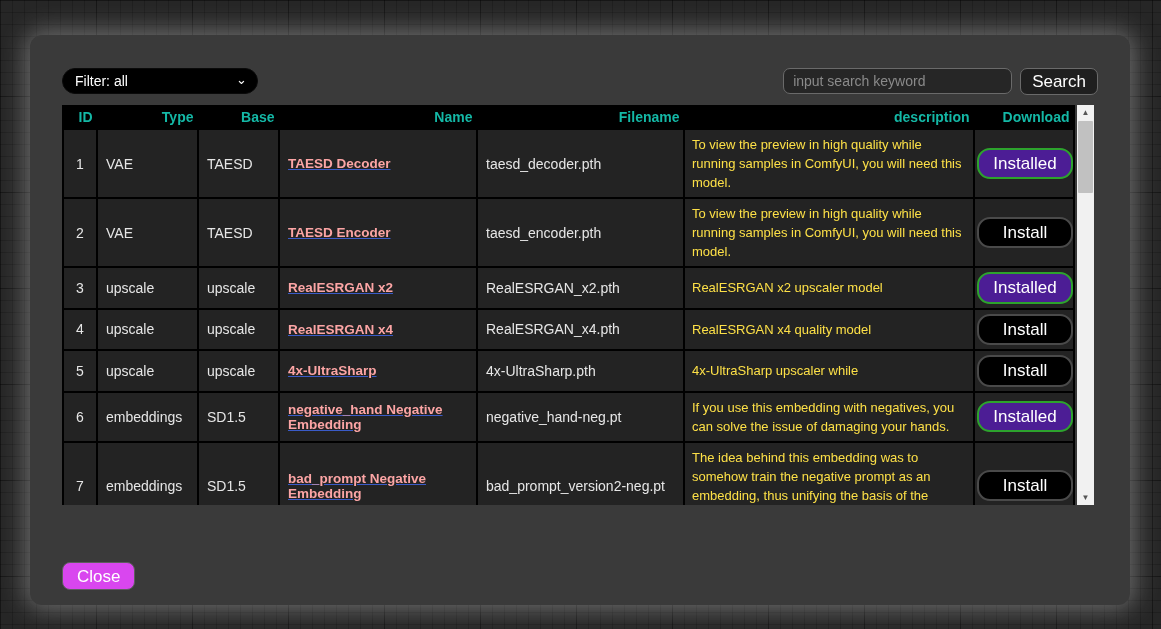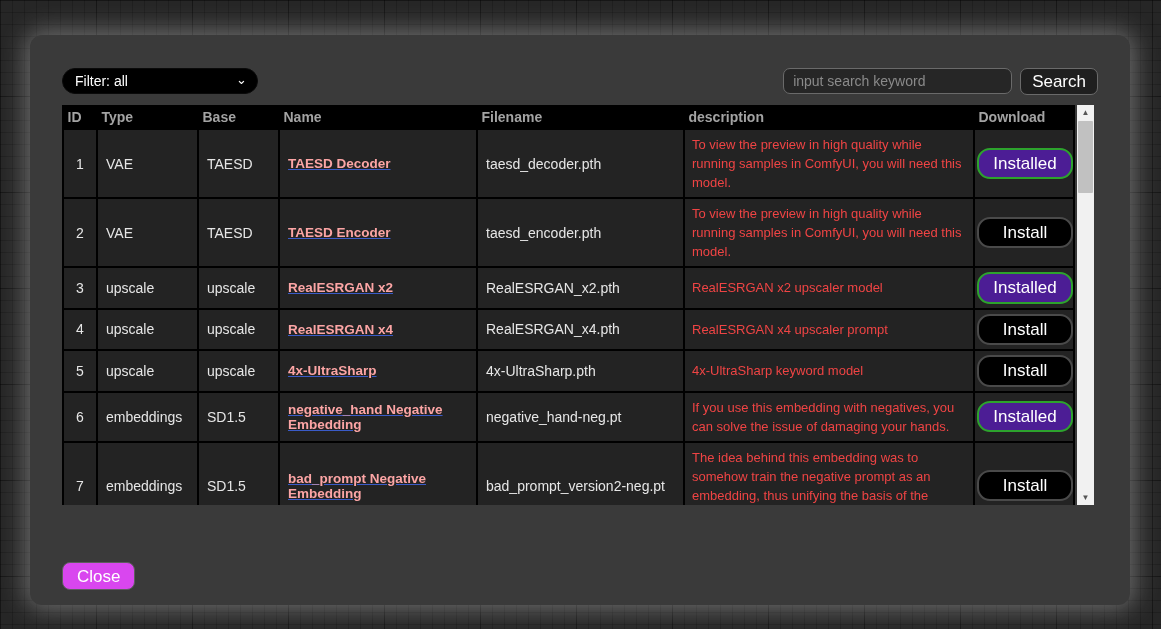--- a/index.html
+++ b/index.html
@@ -62,30 +62,30 @@
   .table-wrap {
     margin-top: 11px; height: 400px; flex: 0 0 auto;
     position: relative; overflow: hidden; display: flex;
   }
   table {
     border-collapse: collapse; table-layout: fixed;
     width: 1011px; flex: 0 0 auto; align-self: flex-start;
     background: #000;
   }
   th {
-    background: #000; color: #a3a3a3; font-weight: bold; font-size: 14px;
-    padding: 3px 4px; border: 1px solid #000; text-align: left;
+    background: #000; color: #14b8a6; font-weight: bold; font-size: 14px;
+    padding: 3px 4px; border: 1px solid #000; text-align: right;
   }
   td {
     background: #232323; color: #e6e6e6; font-size: 14px;
     border: 2px solid #000; vertical-align: middle; padding: 7px 8px;
   }
   td.c-id { text-align: center; padding: 7px 2px; }
   td.c-name { font-size: 13.5px; }
-  td.c-desc { font-size: 13px; line-height: 19px; color: #ef4444; padding: 5px 7px; }
+  td.c-desc { font-size: 13px; line-height: 19px; color: #fde047; padding: 5px 7px; }
   td.c-dl { text-align: center; padding: 4px 2px; }
   a.model-link {
     color: #fca5a5; font-weight: bold; cursor: pointer;
     text-decoration: underline; text-decoration-color: #3a5bc7;
   }
   .pill {
     display: inline-block; min-width: 96px; padding: 4px 12px;
     border-radius: 13px; font-size: 17px; color: #fff; text-align: center;
     font-family: "Liberation Sans", sans-serif; cursor: pointer; line-height: 1.15;
   }
@@ -180,30 +180,30 @@
             <td class="c-file">RealESRGAN_x2.pth</td>
             <td class="c-desc">RealESRGAN x2 upscaler model</td>
             <td class="c-dl"><button class="pill installed">Installed</button></td>
           </tr>
           <tr>
             <td class="c-id">4</td>
             <td class="c-type">upscale</td>
             <td class="c-base">upscale</td>
             <td class="c-name"><a class="model-link">RealESRGAN x4</a></td>
             <td class="c-file">RealESRGAN_x4.pth</td>
-            <td class="c-desc">RealESRGAN x4 upscaler prompt</td>
+            <td class="c-desc">RealESRGAN x4 quality model</td>
             <td class="c-dl"><button class="pill install">Install</button></td>
           </tr>
           <tr>
             <td class="c-id">5</td>
             <td class="c-type">upscale</td>
             <td class="c-base">upscale</td>
             <td class="c-name"><a class="model-link">4x-UltraSharp</a></td>
             <td class="c-file">4x-UltraSharp.pth</td>
-            <td class="c-desc">4x-UltraSharp keyword model</td>
+            <td class="c-desc">4x-UltraSharp upscaler while</td>
             <td class="c-dl"><button class="pill install">Install</button></td>
           </tr>
           <tr>
             <td class="c-id">6</td>
             <td class="c-type">embeddings</td>
             <td class="c-base">SD1.5</td>
             <td class="c-name"><a class="model-link">negative_hand Negative Embedding</a></td>
             <td class="c-file">negative_hand-neg.pt</td>
             <td class="c-desc">If you use this embedding with negatives, you can solve the issue of damaging your hands.</td>
             <td class="c-dl"><button class="pill installed">Installed</button></td>

